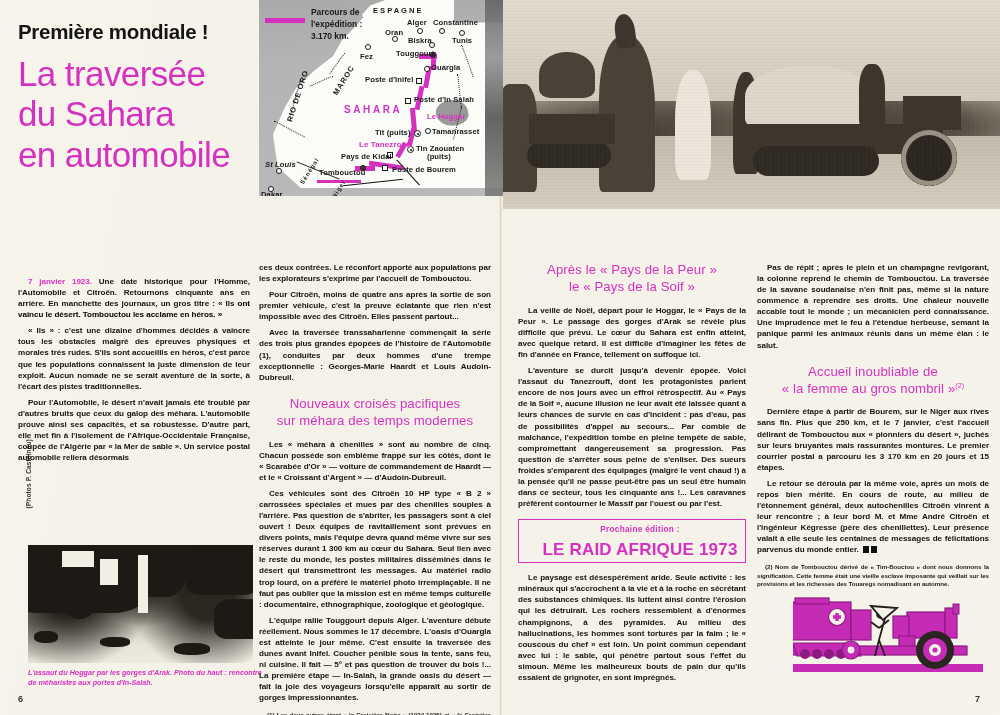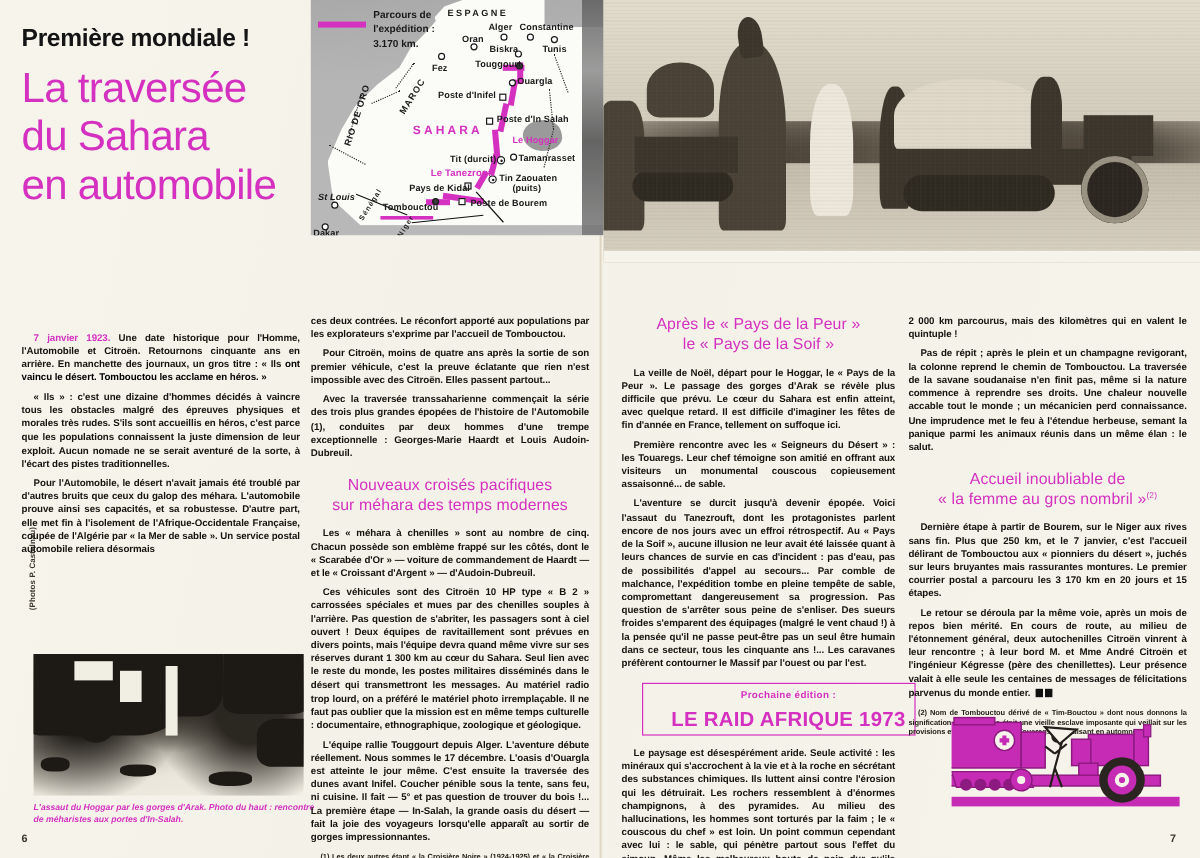--- a/index.html
+++ b/index.html
@@ -290,21 +290,21 @@
     <div class="mlabel" style="left:193px;top:36px;">Tunis</div>
     <div class="mlabel" style="left:126px;top:28px;">Oran</div>
     <div class="mlabel" style="left:101px;top:52px;">Fez</div>
     <div class="mlabel" style="left:149px;top:36px;">Biskra</div>
     <div class="mlabel" style="left:137px;top:49px;">Touggourt</div>
     <div class="mlabel" style="left:172px;top:63px;">Ouargla</div>
     <div class="mlabel" style="left:106px;top:75px;">Poste d'Inifel</div>
     <div class="mlabel" style="left:155px;top:95px;">Poste d'In Salah</div>
     <div class="mlabel hog" style="left:168px;top:112px;">Le Hoggar</div>
     <div class="mlabel" style="left:173px;top:127px;">Tamanrasset</div>
-    <div class="mlabel" style="left:116px;top:128px;">Tit (durcit)</div>
+    <div class="mlabel" style="left:116px;top:128px;">Tit (puits)</div>
     <div class="mlabel tanez" style="left:100px;top:140px;">Le Tanezrouft</div>
     <div class="mlabel" style="left:157px;top:144px;">Tin Zaouaten</div>
     <div class="mlabel" style="left:168px;top:152px;">(puits)</div>
     <div class="mlabel" style="left:82px;top:152px;">Pays de Kidal</div>
     <div class="mlabel" style="left:60px;top:168px;">Tombouctou</div>
     <div class="mlabel" style="left:133px;top:165px;">Poste de Bourem</div>
     <div class="mlabel" style="left:6px;top:160px;font-style:italic;">St Louis</div>
     <div class="mlabel" style="left:2px;top:190px;">Dakar</div>
     <div class="mlabel sahara" style="left:85px;top:104px;">SAHARA</div>
     <div class="mlabel vert" style="left:72px;top:92px;">MAROC</div>
@@ -375,30 +375,28 @@
       <p>Ces véhicules sont des Citroën 10 HP type « B 2 » carrossées spéciales et mues par des chenilles souples à l'arrière. Pas question de s'abriter, les passagers sont à ciel ouvert ! Deux équipes de ravitaillement sont prévues en divers points, mais l'équipe devra quand même vivre sur ses réserves durant 1 300 km au cœur du Sahara. Seul lien avec le reste du monde, les postes militaires disséminés dans le désert qui transmettront les messages. Au matériel radio trop lourd, on a préféré le matériel photo irremplaçable. Il ne faut pas oublier que la mission est en même temps culturelle : documentaire, ethnographique, zoologique et géologique.</p>
       <p>L'équipe rallie Touggourt depuis Alger. L'aventure débute réellement. Nous sommes le 17 décembre. L'oasis d'Ouargla est atteinte le jour même. C'est ensuite la traversée des dunes avant Inifel. Coucher pénible sous la tente, sans feu, ni cuisine. Il fait — 5° et pas question de trouver du bois !... La première étape — In-Salah, la grande oasis du désert — fait la joie des voyageurs lorsqu'elle apparaît au sortir de gorges impressionnantes.</p>
       <div class="footnote">(1) Les deux autres étant « la Croisière Noire » (1924-1925) et « la Croisière Jaune » (1931-1932) toujours avec des autochenilles Citroën.</div>
     </div>
   <div class="col" id="col3">
       <div class="subhead" style="margin-top: 0px;">
         <div>Après le « Pays de la Peur »</div>
         <div>le « Pays de la Soif »</div>
       </div>
       <p>La veille de Noël, départ pour le Hoggar, le « Pays de la Peur ». Le passage des gorges d'Arak se révèle plus difficile que prévu. Le cœur du Sahara est enfin atteint, avec quelque retard. Il est difficile d'imaginer les fêtes de fin d'année en France, tellement on suffoque ici.</p>
-      <p>Première rencontre avec les « Seigneurs du Désert » : les Touaregs. Leur chef témoigne son amitié en offrant aux visiteurs un monumental couscous copieusement assaisonné... de sable.</p>
       <p>L'aventure se durcit jusqu'à devenir épopée. Voici l'assaut du Tanezrouft, dont les protagonistes parlent encore de nos jours avec un effroi rétrospectif. Au « Pays de la Soif », aucune illusion ne leur avait été laissée quant à leurs chances de survie en cas d'incident : pas d'eau, pas de possibilités d'appel au secours... Par comble de malchance, l'expédition tombe en pleine tempête de sable, compromettant dangereusement sa progression. Pas question de s'arrêter sous peine de s'enliser. Des sueurs froides s'emparent des équipages (malgré le vent chaud !) à la pensée qu'il ne passe peut-être pas un seul être humain dans ce secteur, tous les cinquante ans !... Les caravanes préfèrent contourner le Massif par l'ouest ou par l'est.</p>
-      <div class="nextbox" style="position: relative; left: 17px; top: 0px; width: 100%; margin: 10px 0px 9px; padding-left: 16px;">
+      <div class="nextbox" style="position: relative; left: 0px; top: 0px; width: 100%; margin: 10px 0px 9px; padding-left: 16px;">
         <div class="nb1">Prochaine édition :</div>
         <div class="nb2">LE RAID AFRIQUE 1973</div>
       </div>
       <p>Le paysage est désespérément aride. Seule activité : les minéraux qui s'accrochent à la vie et à la roche en sécrétant des substances chimiques. Ils luttent ainsi contre l'érosion qui les détruirait. Les rochers ressemblent à d'énormes champignons, à des pyramides. Au milieu des hallucinations, les hommes sont torturés par la faim ; le « couscous du chef » est loin. Un point commun cependant avec lui : le sable, qui pénètre partout sous l'effet du simoun. Même les malheureux bouts de pain dur qu'ils essaient de grignoter, en sont imprégnés.</p>
     </div>
   <div class="col" id="col4">
-      <p class="noind">2 000 km parcourus, mais des kilomètres qui en valent le quintuple !</p>
       <p>Pas de répit ; après le plein et un champagne revigorant, la colonne reprend le chemin de Tombouctou. La traversée de la savane soudanaise n'en finit pas, même si la nature commence à reprendre ses droits. Une chaleur nouvelle accable tout le monde ; un mécanicien perd connaissance. Une imprudence met le feu à l'étendue herbeuse, semant la panique parmi les animaux réunis dans un même élan : le salut.</p>
       <div class="subhead sup">
         <div>Accueil inoubliable de</div>
         <div>« la femme au gros nombril »<sup>(2)</sup></div>
       </div>
       <p>Dernière étape à partir de Bourem, sur le Niger aux rives sans fin. Plus que 250 km, et le 7 janvier, c'est l'accueil délirant de Tombouctou aux « pionniers du désert », juchés sur leurs bruyantes mais rassurantes montures. Le premier courrier postal a parcouru les 3 170 km en 20 jours et 15 étapes.</p>
       <p>Le retour se déroula par la même voie, après un mois de repos bien mérité. En cours de route, au milieu de l'étonnement général, deux autochenilles Citroën vinrent à leur rencontre ; à leur bord M. et Mme André Citroën et l'ingénieur Kégresse (père des chenillettes). Leur présence valait à elle seule les centaines de messages de félicitations parvenus du monde entier.<span class="endmark"></span></p>
       <div class="footnote">(2) Nom de Tombouctou dérivé de « Tim-Bouctou » dont nous donnons la signification. Cette femme était une vieille esclave imposante qui veillait sur les provisions et les richesses des Touaregs nomadisant en automne.</div>
     </div>
 

